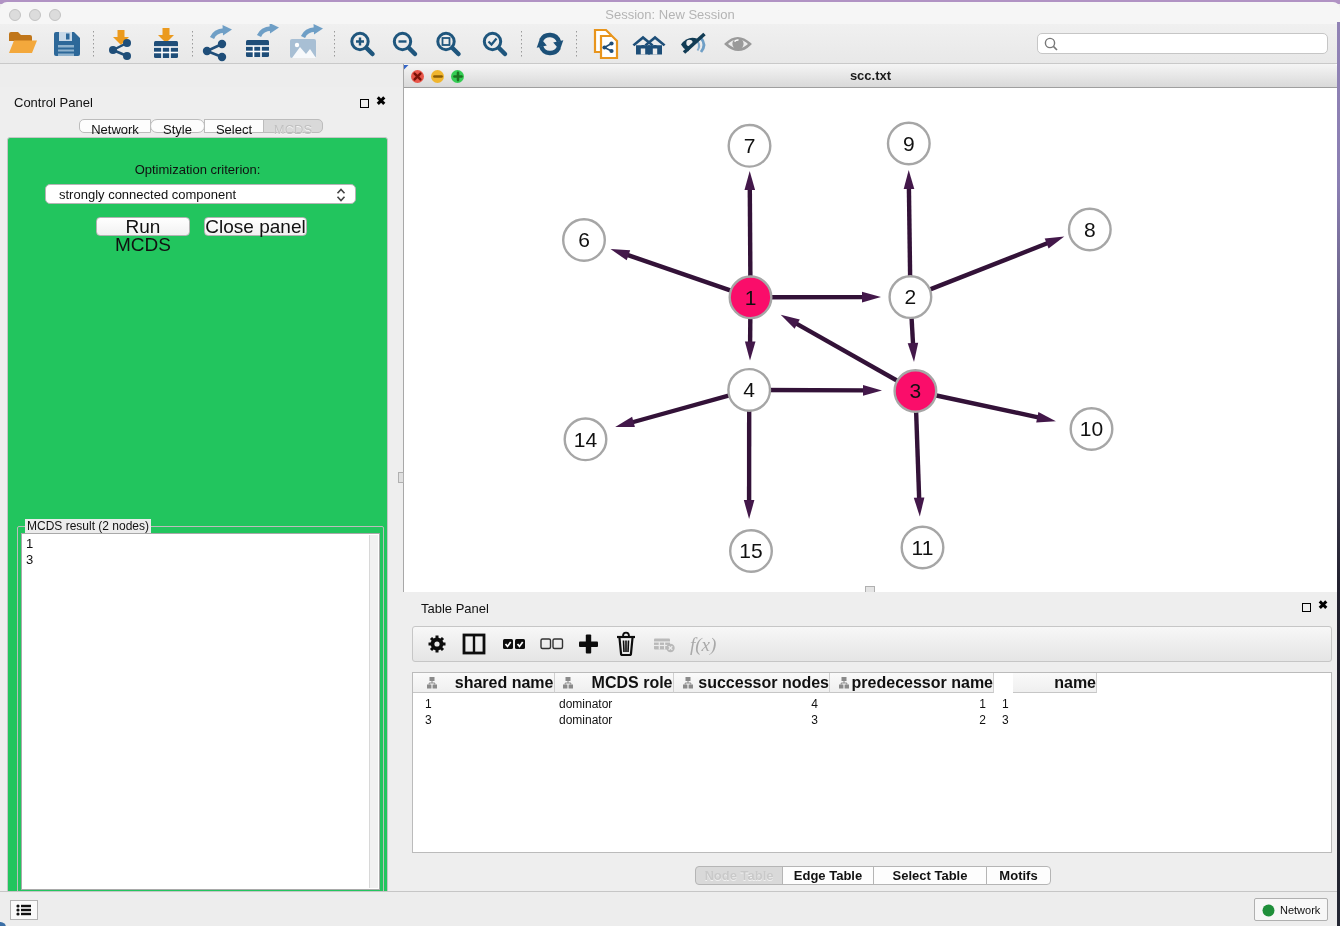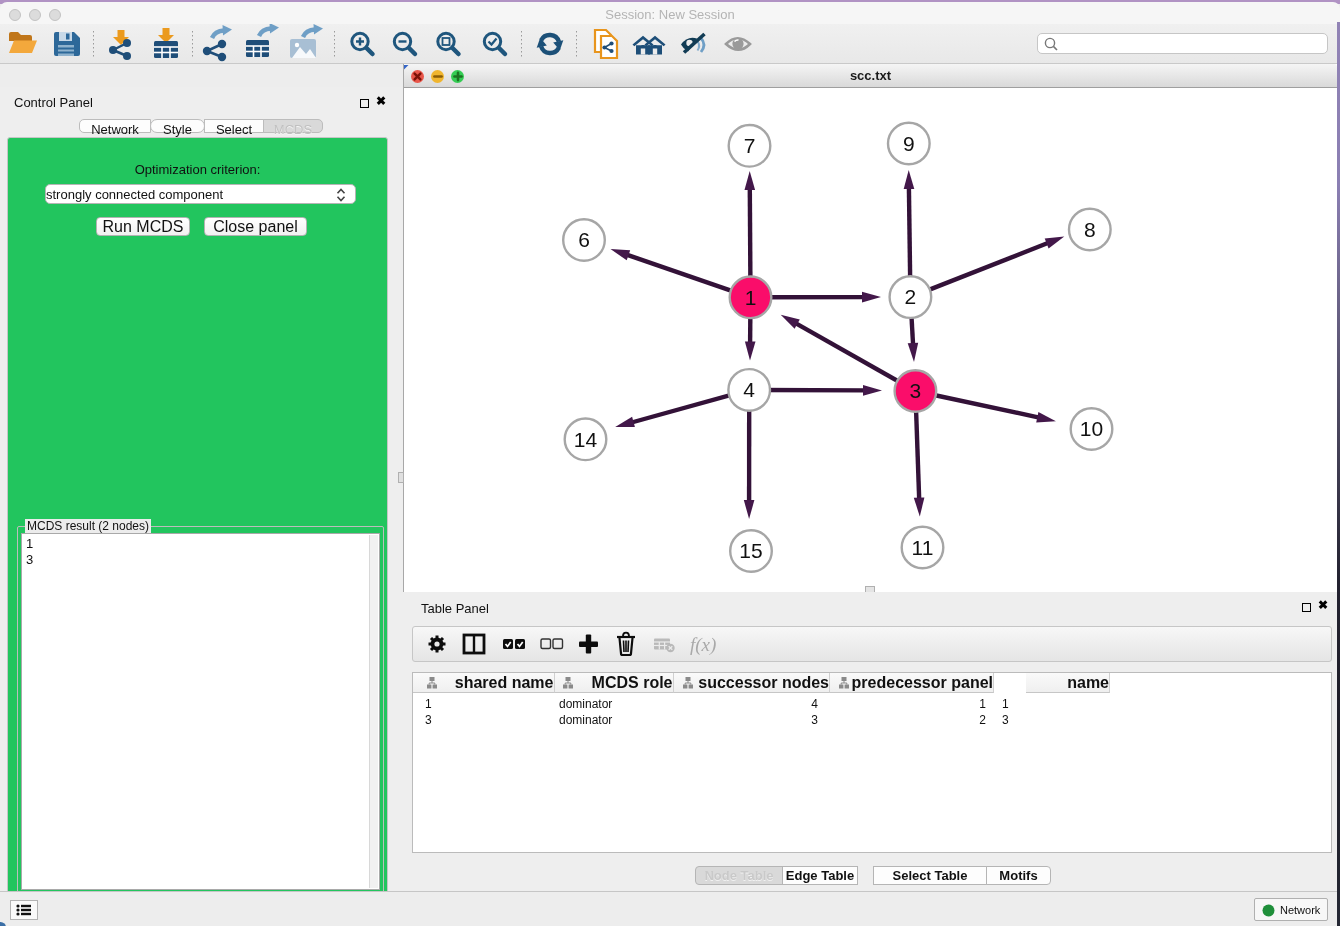--- a/index.html
+++ b/index.html
@@ -14,22 +14,22 @@
 #toolbar { left:0; top:24px; width:1340px; height:40px; background:linear-gradient(#f0f0f0,#e8e8e8); border-bottom:1px solid #c9c9c9; }
 #search { left:1037px; top:33px; width:291px; height:21px; background:#fff; border:1px solid #c6c6c6; border-radius:5px; }
 
 #cpanel { left:0; top:64px; width:404px; height:828px; background:#eeeeee;margin-top:23px; }
 #cp-title { left:14px; top:8px; font-size:13px; color:#111; }
 .sqicon { width:9px; height:9px; border:1.5px solid #000; background:transparent; }
 .xicon { font-size:12px; font-weight:bold; color:#000; }
 .tab { position:absolute; z-index:2; top:32px; height:14px; background:#fdfdfd; border:1px solid #bcbcbc; font-size:13px; color:#111; text-align:center; line-height:20px; }
 #cp-content { left:7px; top:50px; width:381px; height:764px; background:#22c55e; border:1px solid #c6c6c6; border-radius:3px; }
 #optlabel { left:0; top:24px; width:100%; text-align:center; font-size:13px; color:#111; }
-#optselect { left:37px; top:46px; width:311px; height:20px; background:#fff; border:1px solid #b5b5b5; border-radius:5px; font-size:13px; color:#111; line-height:19px; }
-.btn { position:absolute; height:19px; background:linear-gradient(#ffffff,#f1f1f1); border:1px solid #b3b3b3; border-radius:4px; font-size:16px; color:#111; text-align:center; line-height:18px; }
+#optselect { left:37px; top:46px; width:311px; height:20px; background:#fff; border:1px solid #b5b5b5; border-radius:5px; font-size:13px; color:#111; line-height:19px; padding-left:13px; }
+.btn { position:absolute; height:19px; background:linear-gradient(#ffffff,#f1f1f1); border:1px solid #b3b3b3; border-radius:4px; font-size:19px; color:#111; text-align:center; line-height:18px; }
 #fieldset { left:9px; top:388px; width:367px; height:368px; border:1px solid #bdbdbd; border-radius:2px;text-decoration:underline; }
 #fieldlabel { left:7px; top:-8px; background:#ececec; font-size:12px; color:#111; padding:0 2px; }
 #fieldtext { left:3px; top:6px; width:359px; height:357px; background:#fff; border:1px solid #a9a9a9; font-size:13px; line-height:16px; padding:2px 0 0 4px; color:#111; }
 #fieldscroll { right:1px; top:1px; width:9px; height:353px; background:#f1f1f1; border-left:1px solid #d8d8d8; }
 
 #netwin { left:404px; top:64px; width:933px; height:528px; background:#fff; }
 #nettitle { left:0; top:0; width:933px; height:24px; background:linear-gradient(#f5f5f5,#d9d9d9); border-bottom:1px solid #9f9f9f; border-radius:3px 3px 0 0; }
 #nettitle .t { width:100%; text-align:center; top:4px; font-size:13px; font-weight:bold; color:#1a1a1a; }
 .tl { position:absolute; top:6px; width:13px; height:13px; border-radius:50%; }
 #vsplit { left:403px; top:64px; width:1px; height:528px; background:#a8a8a8; }
@@ -371,22 +371,22 @@
     <path d="M255.7 19.2 l3.6 3.6 M259.3 19.2 l-3.6 3.6" stroke="#ececec" stroke-width="1.3"></path>
   </g>
 
   <text x="277" y="24" font-family="Liberation Serif, serif" font-style="italic" font-size="19px" fill="#a9a9a9">f(x)</text>
 </svg>
   </div>
   <div class="abs" id="tp-table">
     <div class="hcell" style="left:0; width:141.5px;">shared name</div>
     <div class="hcell" style="left:141.5px; width:119px;">MCDS role</div>
     <div class="hcell" style="left:260.5px; width:156.5px;">successor nodes</div>
-    <div class="hcell" style="left:417px; width:164px;">predecessor panel</div>
-    <div class="hcell" style="left:613px; width:84px;">name</div>
+    <div class="hcell" style="left:417px; width:164px;">predecessor name</div>
+    <div class="hcell" style="left:600px; width:84px;">name</div>
     <svg class="abs" style="left:0; top:0;" width="460" height="20" viewBox="0 0 460 20">
       <g fill="#8a8a8a">
         <g transform="translate(14,4)">
             <rect x="2.5" y="0" width="5" height="4"></rect>
             <rect x="0" y="7.5" width="4.4" height="4"></rect>
             <rect x="5.6" y="7.5" width="4.4" height="4"></rect>
             <path d="M5 4 v2 M2.2 7.5 v-1.5 h5.6 v1.5" stroke="#8a8a8a" stroke-width="1" fill="none"></path>
           </g>
         <g transform="translate(150,4)">
             <rect x="2.5" y="0" width="5" height="4"></rect>
@@ -413,21 +413,21 @@
     <div class="trow" style="left:305px; top:24px; width:100px; text-align:right;">4</div>
     <div class="trow" style="left:473px; top:24px; width:100px; text-align:right;">1</div>
     <div class="trow" style="left:589px; top:24px;">1</div>
     <div class="trow" style="left:12px;  top:40px;">3</div>
     <div class="trow" style="left:146px; top:40px;">dominator</div>
     <div class="trow" style="left:305px; top:40px; width:100px; text-align:right;">3</div>
     <div class="trow" style="left:473px; top:40px; width:100px; text-align:right;">2</div>
     <div class="trow" style="left:589px; top:40px;">3</div>
   </div>
   <div class="btab" style="left:291px; width:88px; border-radius:4px 0 0 4px; background:#d9d9d9; color:#c9c9c9; text-shadow:0 1px 0 #f2f2f2;">Node Table</div>
-  <div class="btab" style="left:378px; width:76px;">Edge Table</div>
+  <div class="btab" style="left:378px; width:92px;">Edge Table</div>
   <div class="btab" style="left:469px; width:114px;">Select Table</div>
   <div class="btab" style="left:582px; width:65px; border-radius:0 4px 4px 0;">Motifs</div>
 </div>
 
 <div class="abs" id="statusbar">
   <div class="abs" id="listbtn">
     <svg width="26" height="18" viewBox="0 0 26 18">
       <circle cx="7" cy="5" r="1.6" fill="#111"></circle>
         <rect x="10" y="3.8" width="10" height="2.4" fill="#111"></rect>
       <circle cx="7" cy="9" r="1.6" fill="#111"></circle>

